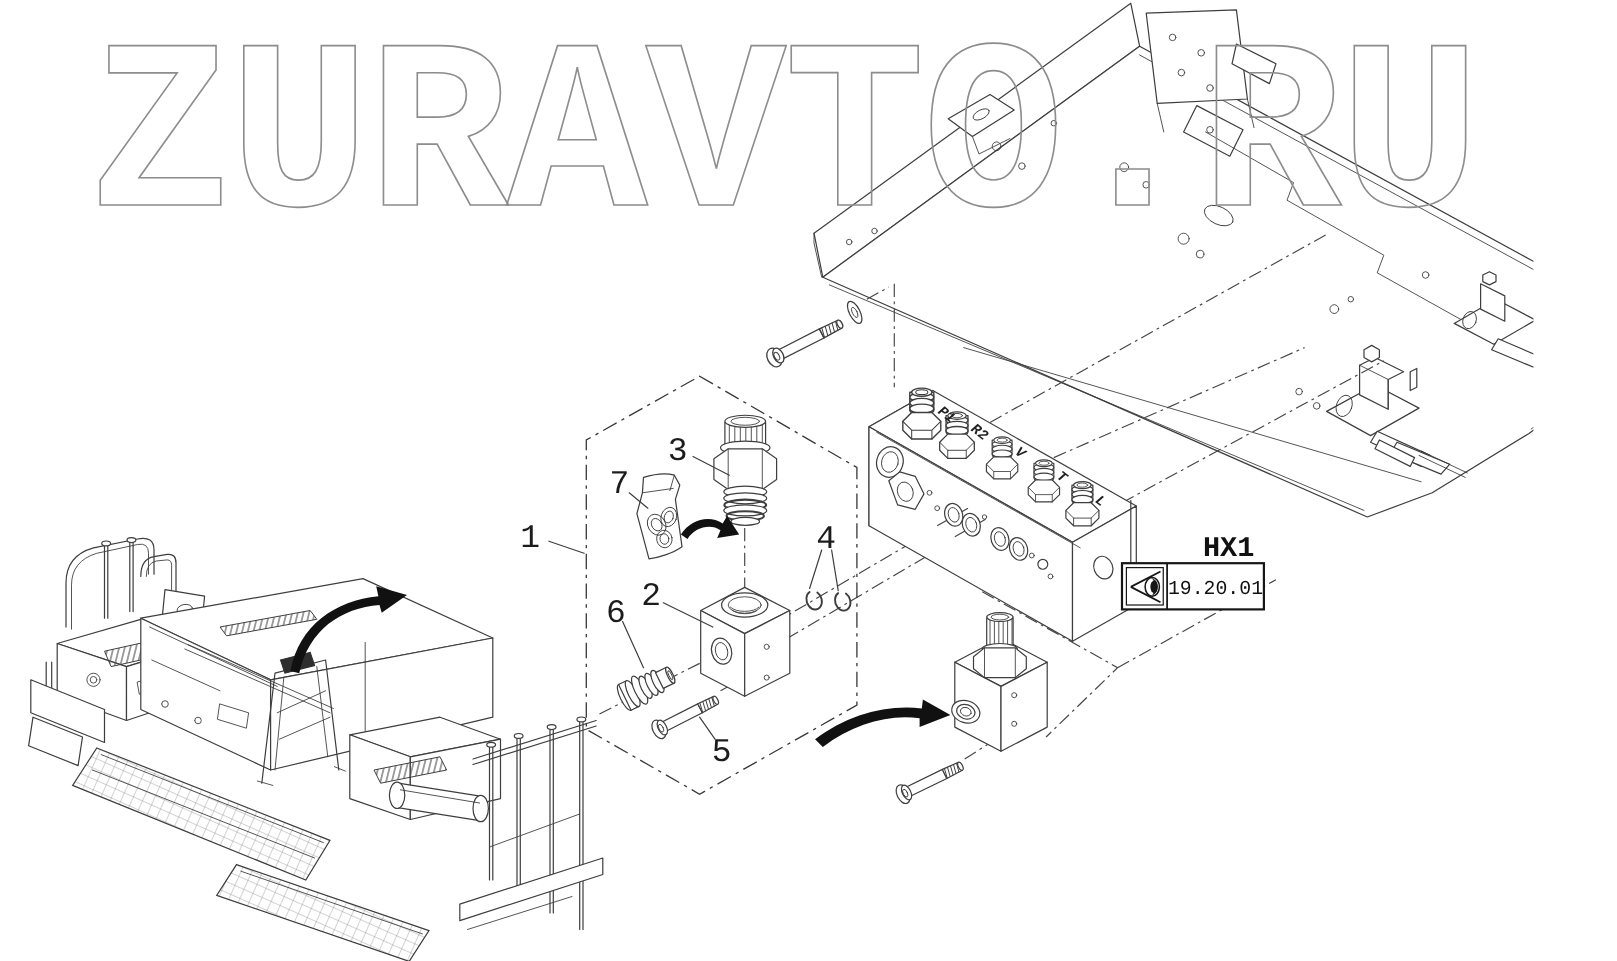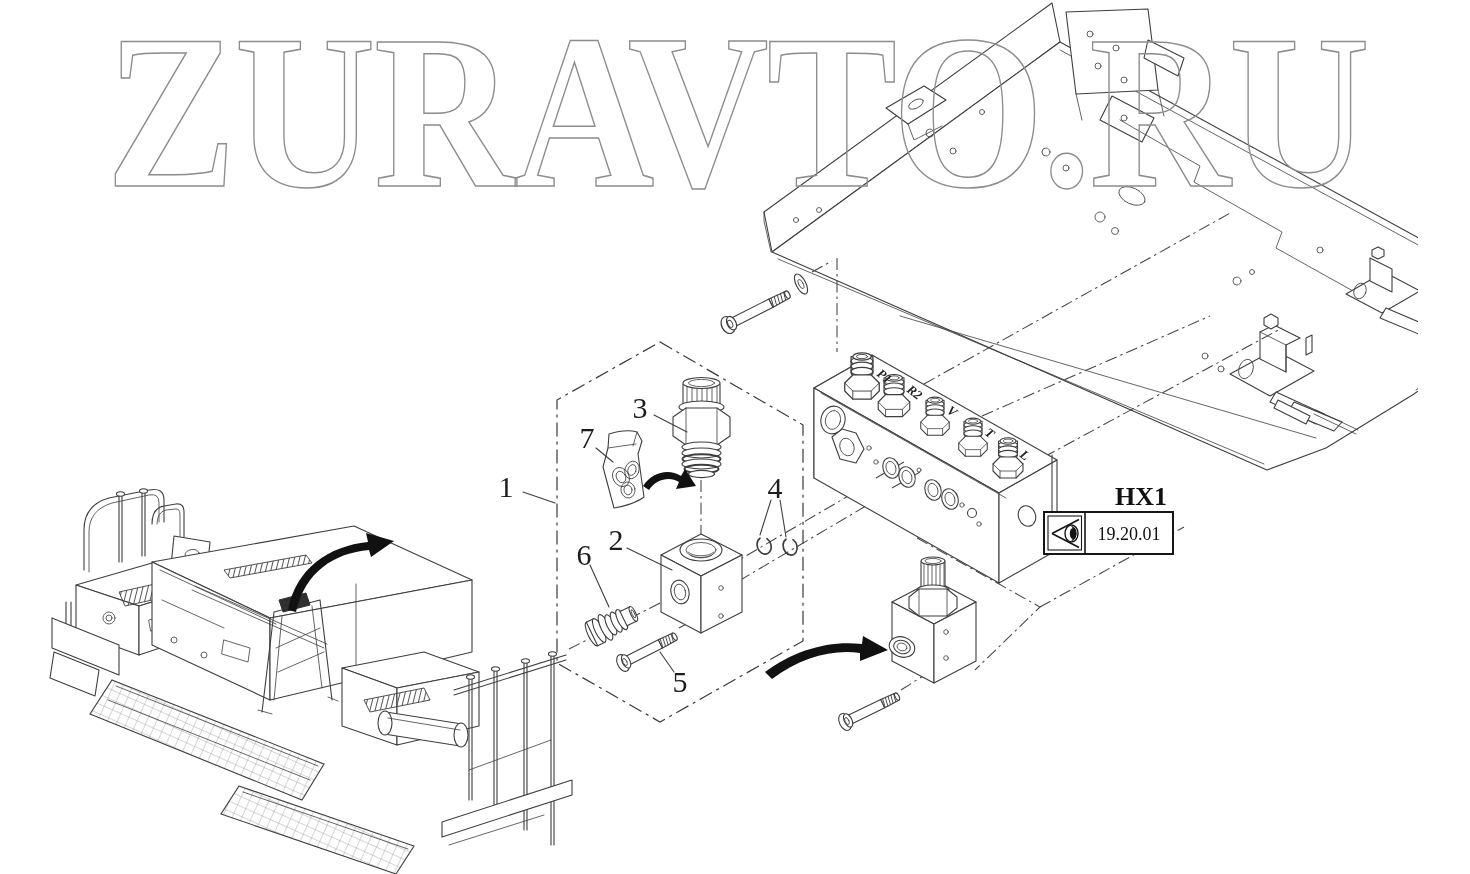--- a/index.html
+++ b/index.html
@@ -1,17 +1,17 @@
 <!DOCTYPE html>
 <html><head>
 <meta charset="utf-8">
 <style>
   html,body{margin:0;padding:0;background:#fff;}
   .page{position:relative;width:1394px;height:874px;background:#fff;overflow:hidden;
-        font-family:Liberation Serif, serif;padding-left:24px;}
+        font-family:Liberation Mono, monospace;}
   svg{display:block}
   
   .ln{stroke:#3e3e3e;stroke-width:1.1;fill:none;stroke-linejoin:round;stroke-linecap:round;}
   .t{stroke-width:0.8;}
   
   .pw{fill:#ffffff;stroke:#3e3e3e;stroke-width:1.1;stroke-linejoin:round;}
   
   .cl{stroke:#454545;stroke-width:1.05;fill:none;stroke-dasharray:12 4 2.5 4;}
   
   .bnd{stroke:#3a3a3a;stroke-width:1.2;fill:none;stroke-dasharray:14 5 3 5;}

